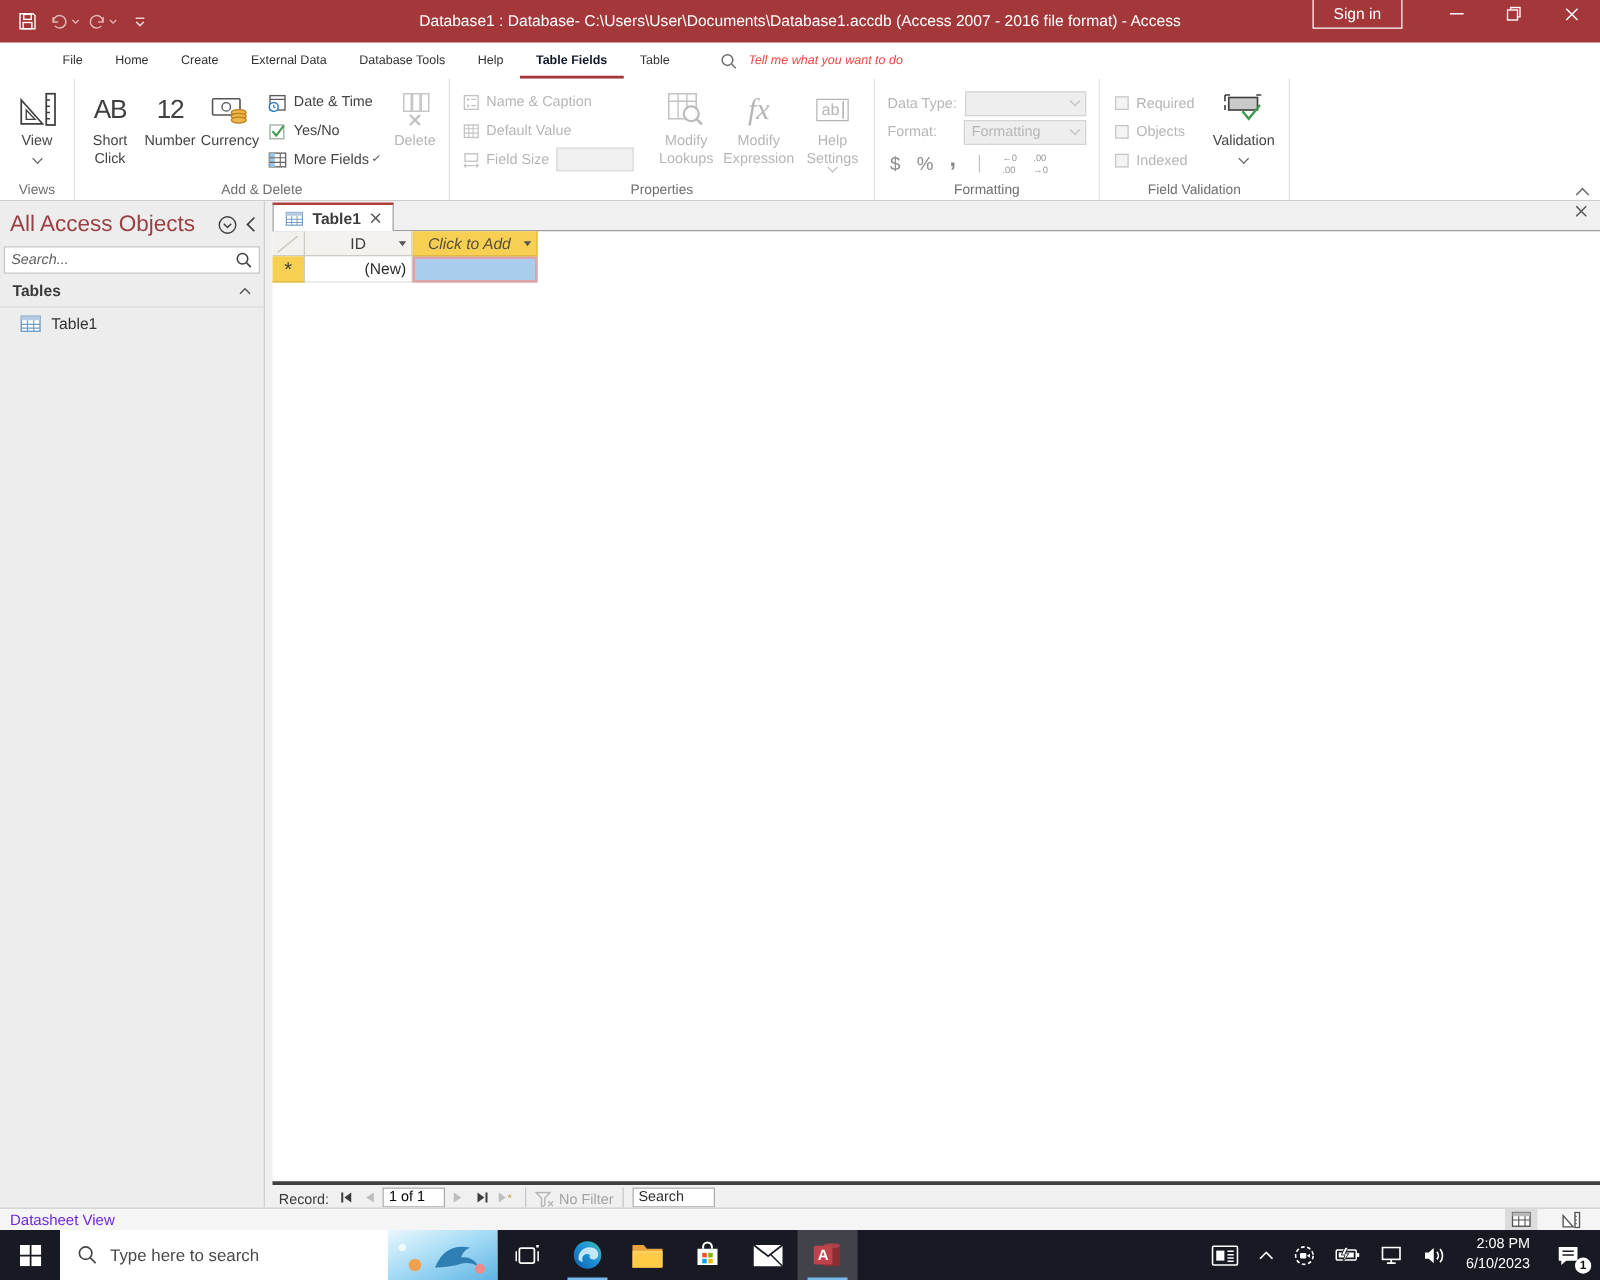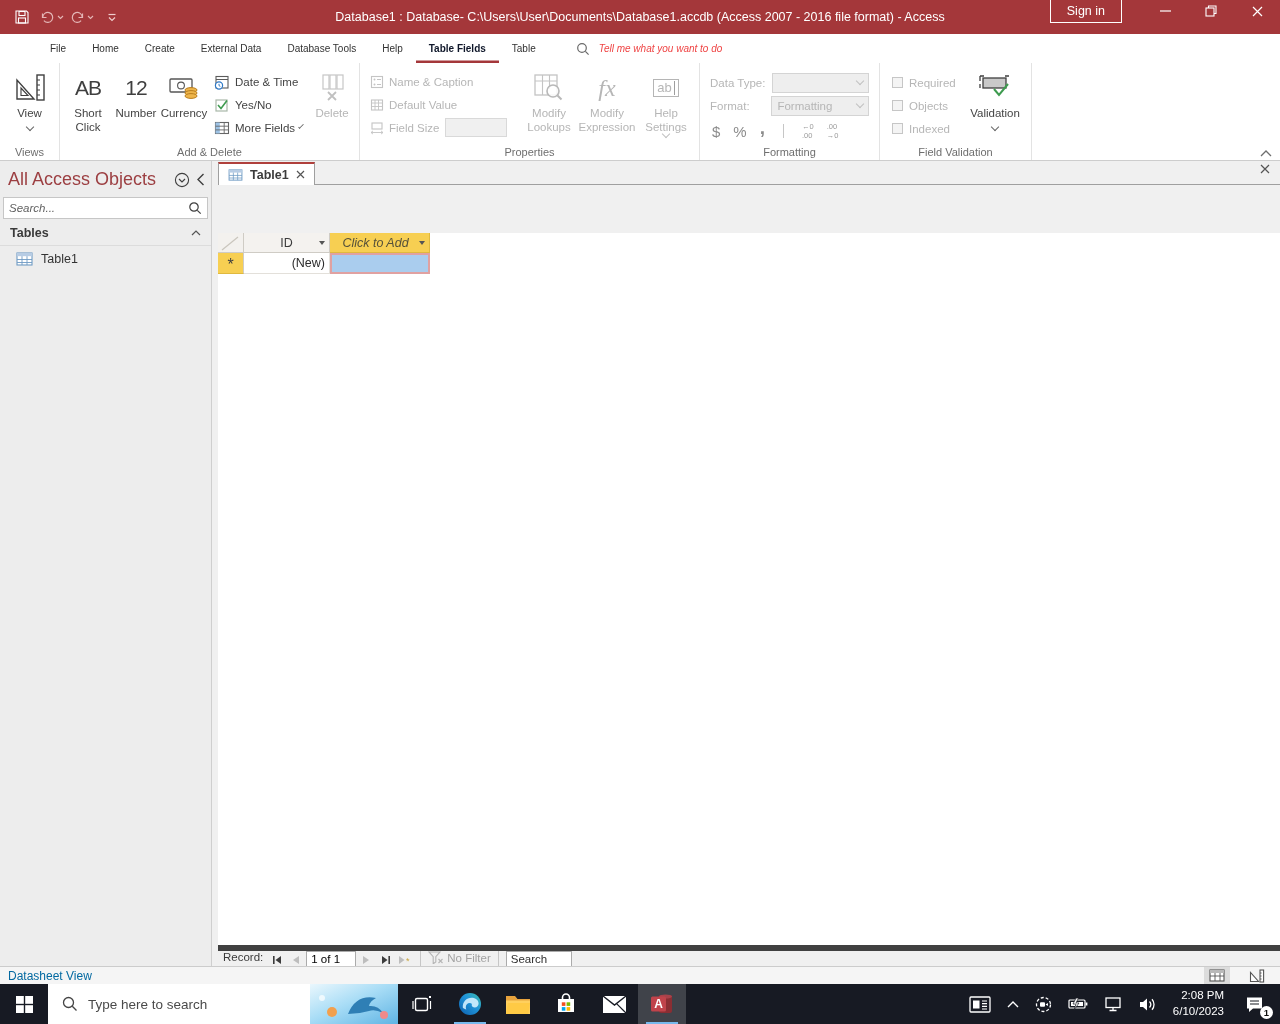--- a/index.html
+++ b/index.html
@@ -55,42 +55,42 @@
   .nav-search input::placeholder { font-style:italic; color:#5f5f5f; }
   .nav-group { display:flex; align-items:center; padding:7px 10px 5px 10px; border-bottom:1px solid #dcdcdc; }
   .nav-group-label { font-size:12.5px; font-weight:700; color:#3a3a3a; flex:1; }
   .nav-item { display:flex; align-items:center; gap:8px; padding:6px 0 6px 16px; font-size:12.5px; color:#333; }
 
   
   #docarea { flex:1; background:#f0f0f0; display:flex; flex-direction:column; padding-left:6px; position:relative; }
   #tabbar { height:24px; display:flex; align-items:flex-end; border-bottom:1px solid #9f9f9f; position:relative; }
   .doctab { height:23px; background:#fff; border:1px solid #9f9f9f; border-bottom:none; border-top:2px solid #b0403c; display:flex; align-items:center; gap:7px; padding:0 9px; font-size:12.5px; font-weight:700; color:#3c3c3c; margin-bottom:-1px; }
   .docclose { position:absolute; right:10px; top:3px; }
-  #sheet { flex:1; background:#fff;margin-top:48px; }
+  #sheet { flex:1; background:#fff; }
   .hrow { display:flex; height:20px; }
   .corner { width:26px; background:#f3f1ee; border-right:1px solid #cfccc5; border-bottom:1px solid #cfccc5; }
   .hid { width:86px; background:#f4f2ef; border-right:1px solid #cfccc5; border-bottom:1px solid #cfccc5; display:flex; align-items:center; justify-content:center; position:relative; font-size:12.5px; color:#3b3b3b; }
   .hadd { width:100px; background:#f7cf52; border-right:1px solid #e0b93e; border-bottom:1px solid #e0b93e; display:flex; align-items:center; justify-content:center; position:relative; font-size:12.5px; font-style:italic; color:#56513a; }
   .harrow { position:absolute; right:4px; top:8px; width:0; height:0; border-left:3.5px solid transparent; border-right:3.5px solid transparent; border-top:4px solid #555; }
   .drow { display:flex; height:21px; }
   .rowsel { width:26px; background:#f7cf52; border-right:1px solid #cfccc5; border-bottom:1px solid #e0b93e; display:flex; align-items:center; justify-content:center; font-size:16px; color:#3f3f3f; padding-top:3px; }
   .cid { width:86px; background:#fff; border-right:1px solid #e3e0da; border-bottom:1px solid #e3e0da; display:flex; align-items:center; justify-content:flex-end; padding-right:4px; font-size:12.5px; color:#2d2d2d; }
   .cadd { width:100px; background:#aacdee; border:2px solid #e0a1a1; }
 
   
-  #recbar { height:21px; background:#f0f0f0; border-top:6px solid #404040; display:flex; align-items:flex-start; font-size:11.5px; color:#3b3b3b; padding-left:5px; gap:2px; }
+  #recbar { height:21px; background:#f0f0f0; border-top:3px solid #404040; display:flex; align-items:flex-end; font-size:11.5px; color:#3b3b3b; padding-left:5px; gap:2px; }
   .rnbtn { width:17px; height:17px; display:flex; align-items:center; justify-content:center; }
   .posbox { width:50px; height:16px; border:1px solid #ababab; background:#fff; font-size:11.5px; padding:0 4px; font-family:"Liberation Sans",sans-serif; outline:none; }
   .vsep { width:1px; height:16px; background:#c6c6c6; margin:0 5px; }
   .nofilter { color:#a2a2a2; display:flex; align-items:center; gap:4px; }
   .recsearch { width:66px; height:16px; border:1px solid #ababab; font-size:11.5px; padding:0 4px; outline:none; font-family:"Liberation Sans",sans-serif; }
   .recsearch::placeholder { color:#2f2f2f; opacity:1; }
 
   
-  #statusbar { position:absolute; left:0; bottom:40px; width:1280px; height:18px; background:#f5f5f5; border-top:1px solid #cccccc; display:flex; align-items:center; font-size:12px; color:#0369a1; padding-left:8px; }
+  #statusbar { position:absolute; left:0; bottom:40px; width:1280px; height:18px; background:#f5f5f5; border-top:1px solid #cccccc; display:flex; align-items:center; font-size:12px; color:#6d28d9; padding-left:8px; }
   .svbtns { margin-left:auto; display:flex; gap:14px; padding-right:10px; }
   .svbtn { width:26px; height:17px; display:flex; align-items:center; justify-content:center; }
   .svbtn.active { background:#dcdcdc; }
 
   
   #taskbar { position:absolute; left:0; bottom:0; width:1280px; height:40px; background:#171a23; display:flex; color:#fff; }
   .tbtn { width:48px; height:40px; display:flex; align-items:center; justify-content:center; position:relative; }
   .tbtn.running::after { content:""; position:absolute; bottom:0; left:8px; right:8px; height:2.5px; background:#76b9ed; }
   .tbtn.focused { background:rgba(255,255,255,.18); }
   .tsearch { width:350px; height:40px; background:#fff; display:flex; align-items:center; }

